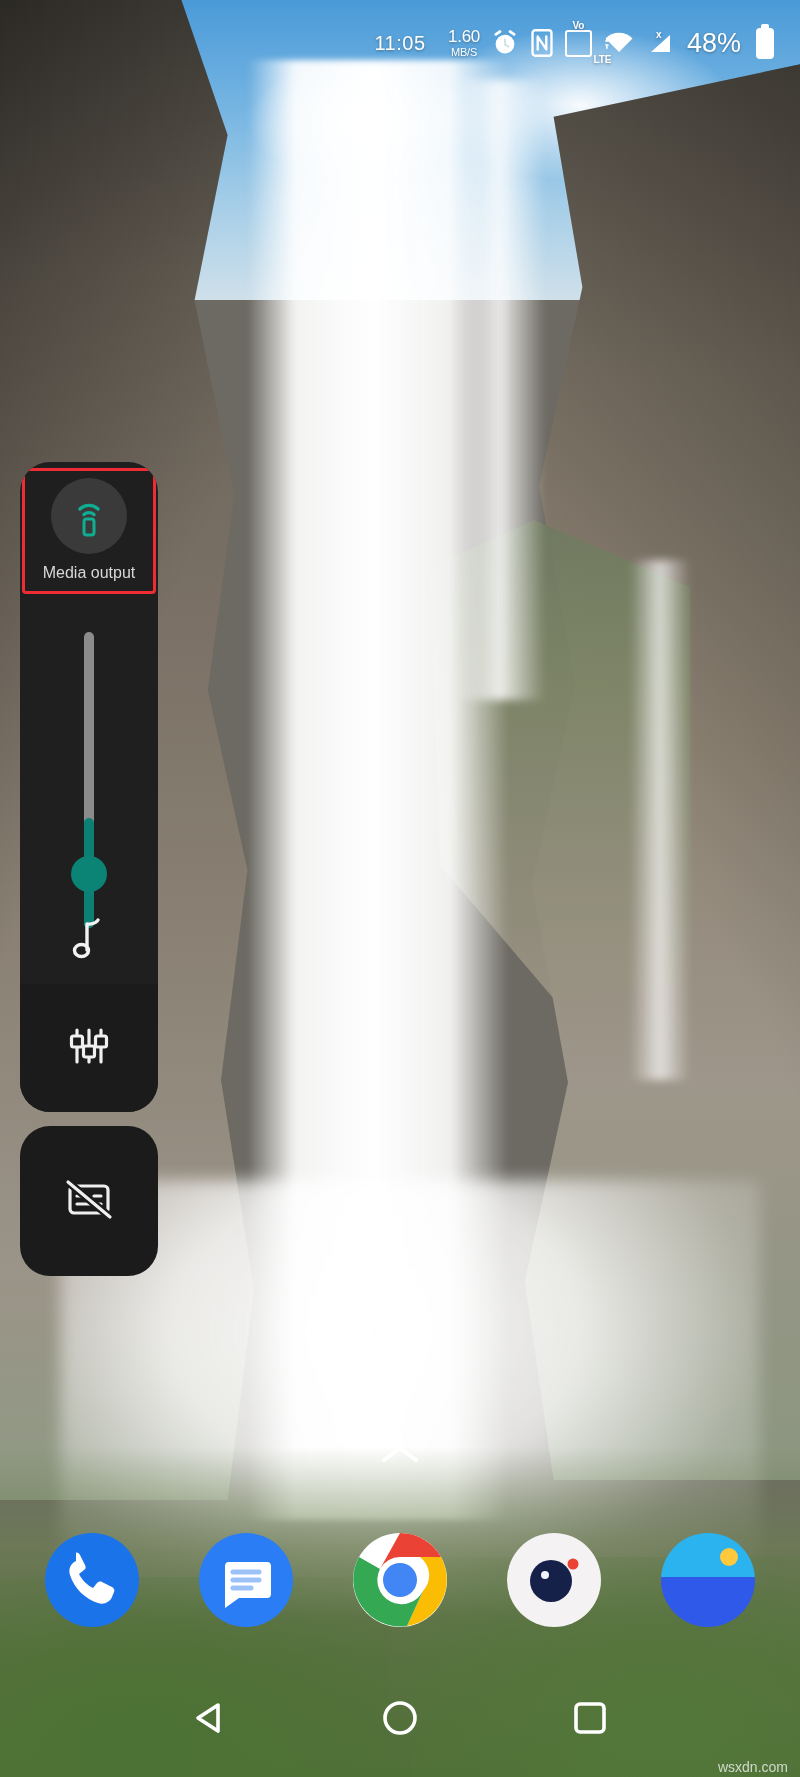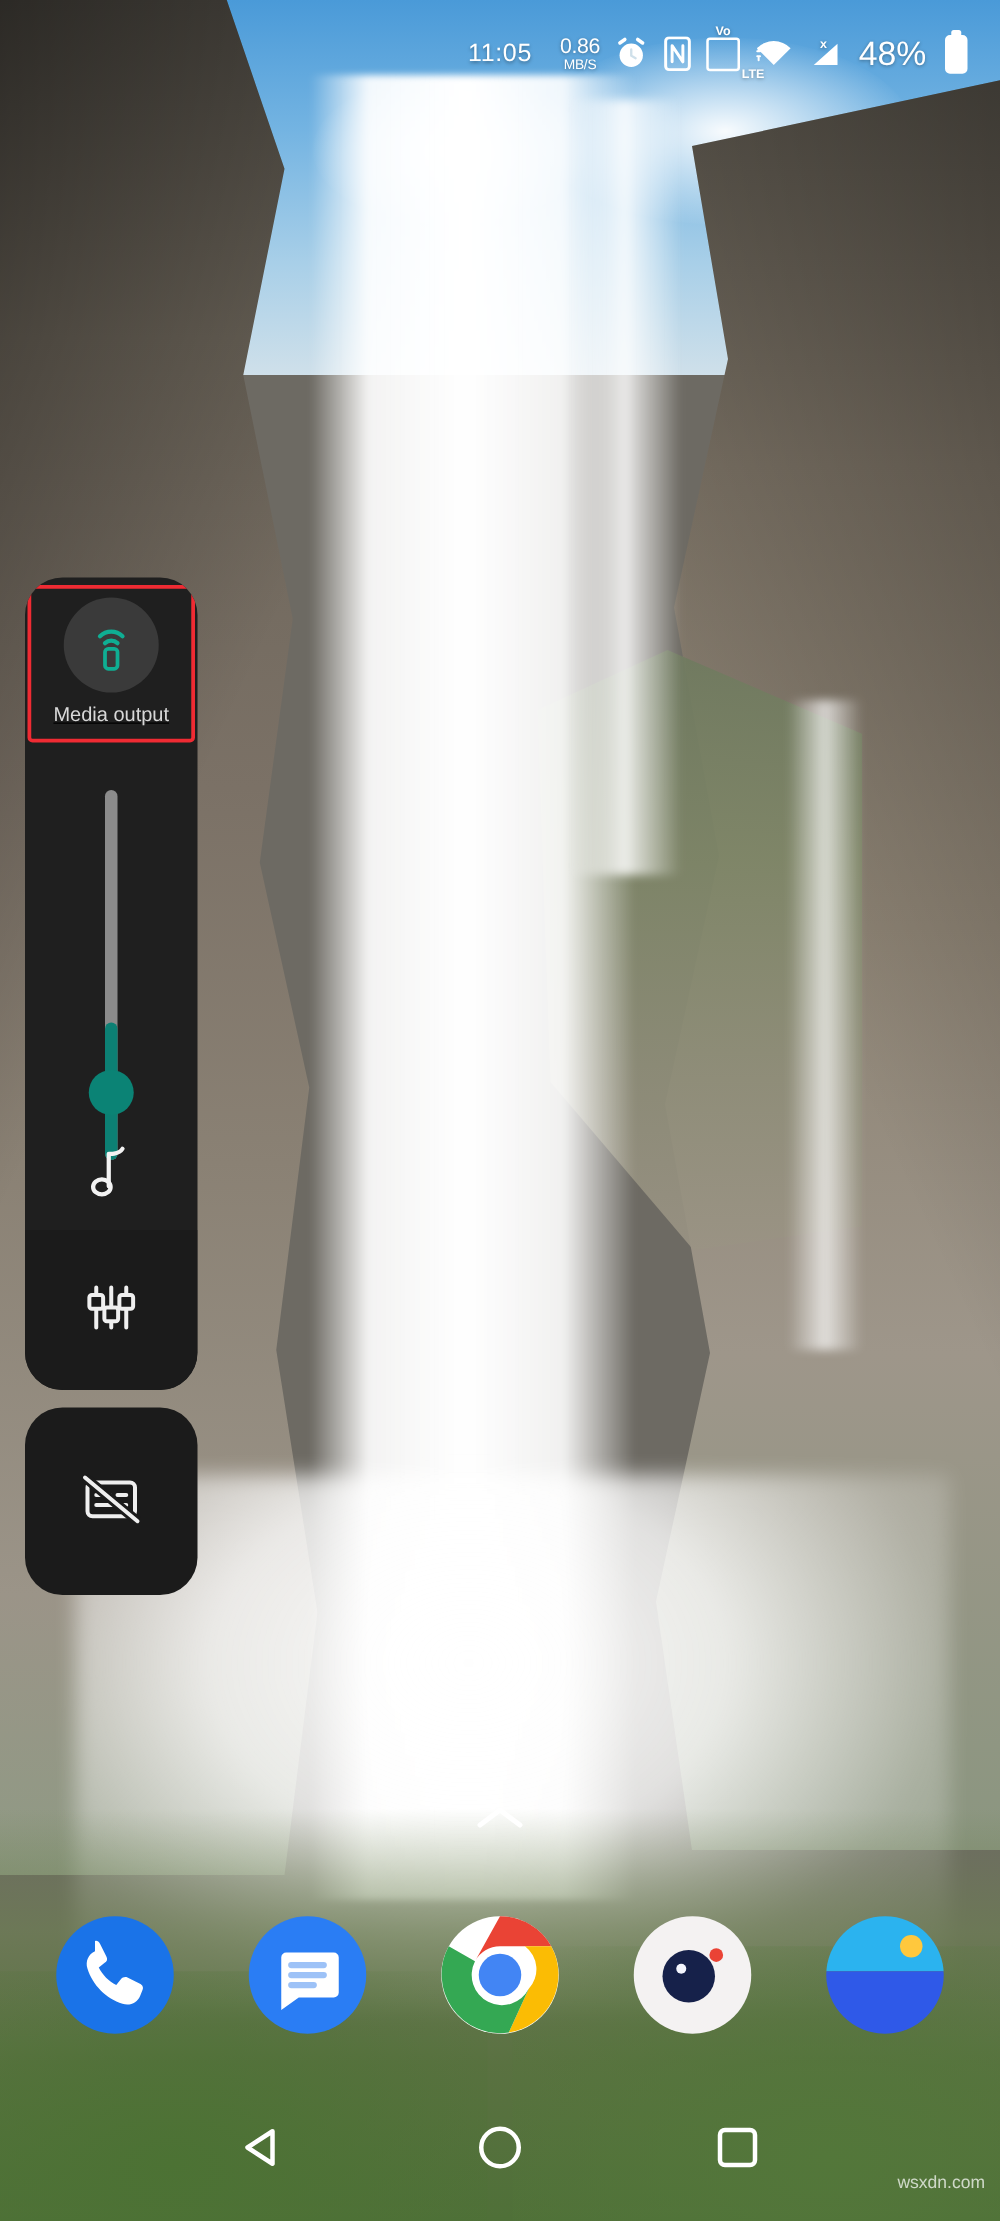--- a/index.html
+++ b/index.html
@@ -123,21 +123,21 @@
     display: flex; align-items: center; justify-content: center;
     box-shadow: 0 2px 6px rgba(0,0,0,.25);
   }
   .app-label {
     margin-top: 14px; color: #fff; font-size: 22px; white-space: nowrap;
     text-shadow: 0 1px 4px rgba(0,0,0,.7);
   }
 
   
   .vol-panel {
-    position: absolute; left: 20px; top: 462px; width: 138px; text-decoration: underline;
+    position: absolute; left: 20px; top: 462px; width: 138px;
   }
   .vol-card {
     background: #1f1f1f; border-radius: 30px; width: 138px;
     display: flex; flex-direction: column; align-items: center;
     overflow: hidden;
   }
   .vol-output {
     width: 100%; padding: 16px 0 14px; display: flex; flex-direction: column;
     align-items: center; position: relative;
   }
@@ -193,21 +193,21 @@
   .dock-icon { width: 98px; height: 98px; position: relative; }
 
   
   .navbar {
     position: absolute; left: 0; bottom: 0; width: 100%; height: 118px;
     display: flex; align-items: center; justify-content: center; gap: 150px;
   }
   .nav-btn { display: flex; align-items: center; justify-content: center; }
 
   .wm {
-    position: absolute; right: 12px; bottom: 24px;
+    position: absolute; right: 12px; bottom: 2px;
     color: rgba(255,255,255,.72); font-size: 14px;
   }
 </style>
 </head>
 <body>
 
 <div id="phone">
 
   <div class="wallpaper">
     <div class="wp-sky"></div>
@@ -223,21 +223,21 @@
     <div class="wp-grass"></div>
     <div class="wp-grass2"></div>
     <div class="wp-grass3"></div>
   </div>
 
   <div class="statusbar">
     <div class="sb-clock">11:05</div>
     <div class="sb-right">
 
       <div class="net-speed">
-        <span class="nv">0.86</span>
+        <span class="nv">1.60</span>
         <span class="nu">MB/S</span>
       </div>
 
       <span class="sb-icon">
         <svg width="28" height="28" viewBox="0 0 24 24">
           <circle cx="12" cy="13" r="8" fill="#fff"></circle>
           <path d="M12 9v4.3l3 1.8" stroke="#cfe0ea" stroke-width="1.6" fill="none" stroke-linecap="round"></path>
           <path d="M4.2 4.6 L7.6 2.2 M19.8 4.6 L16.4 2.2" stroke="#fff" stroke-width="2.4" stroke-linecap="round"></path>
         </svg>
       </span>

